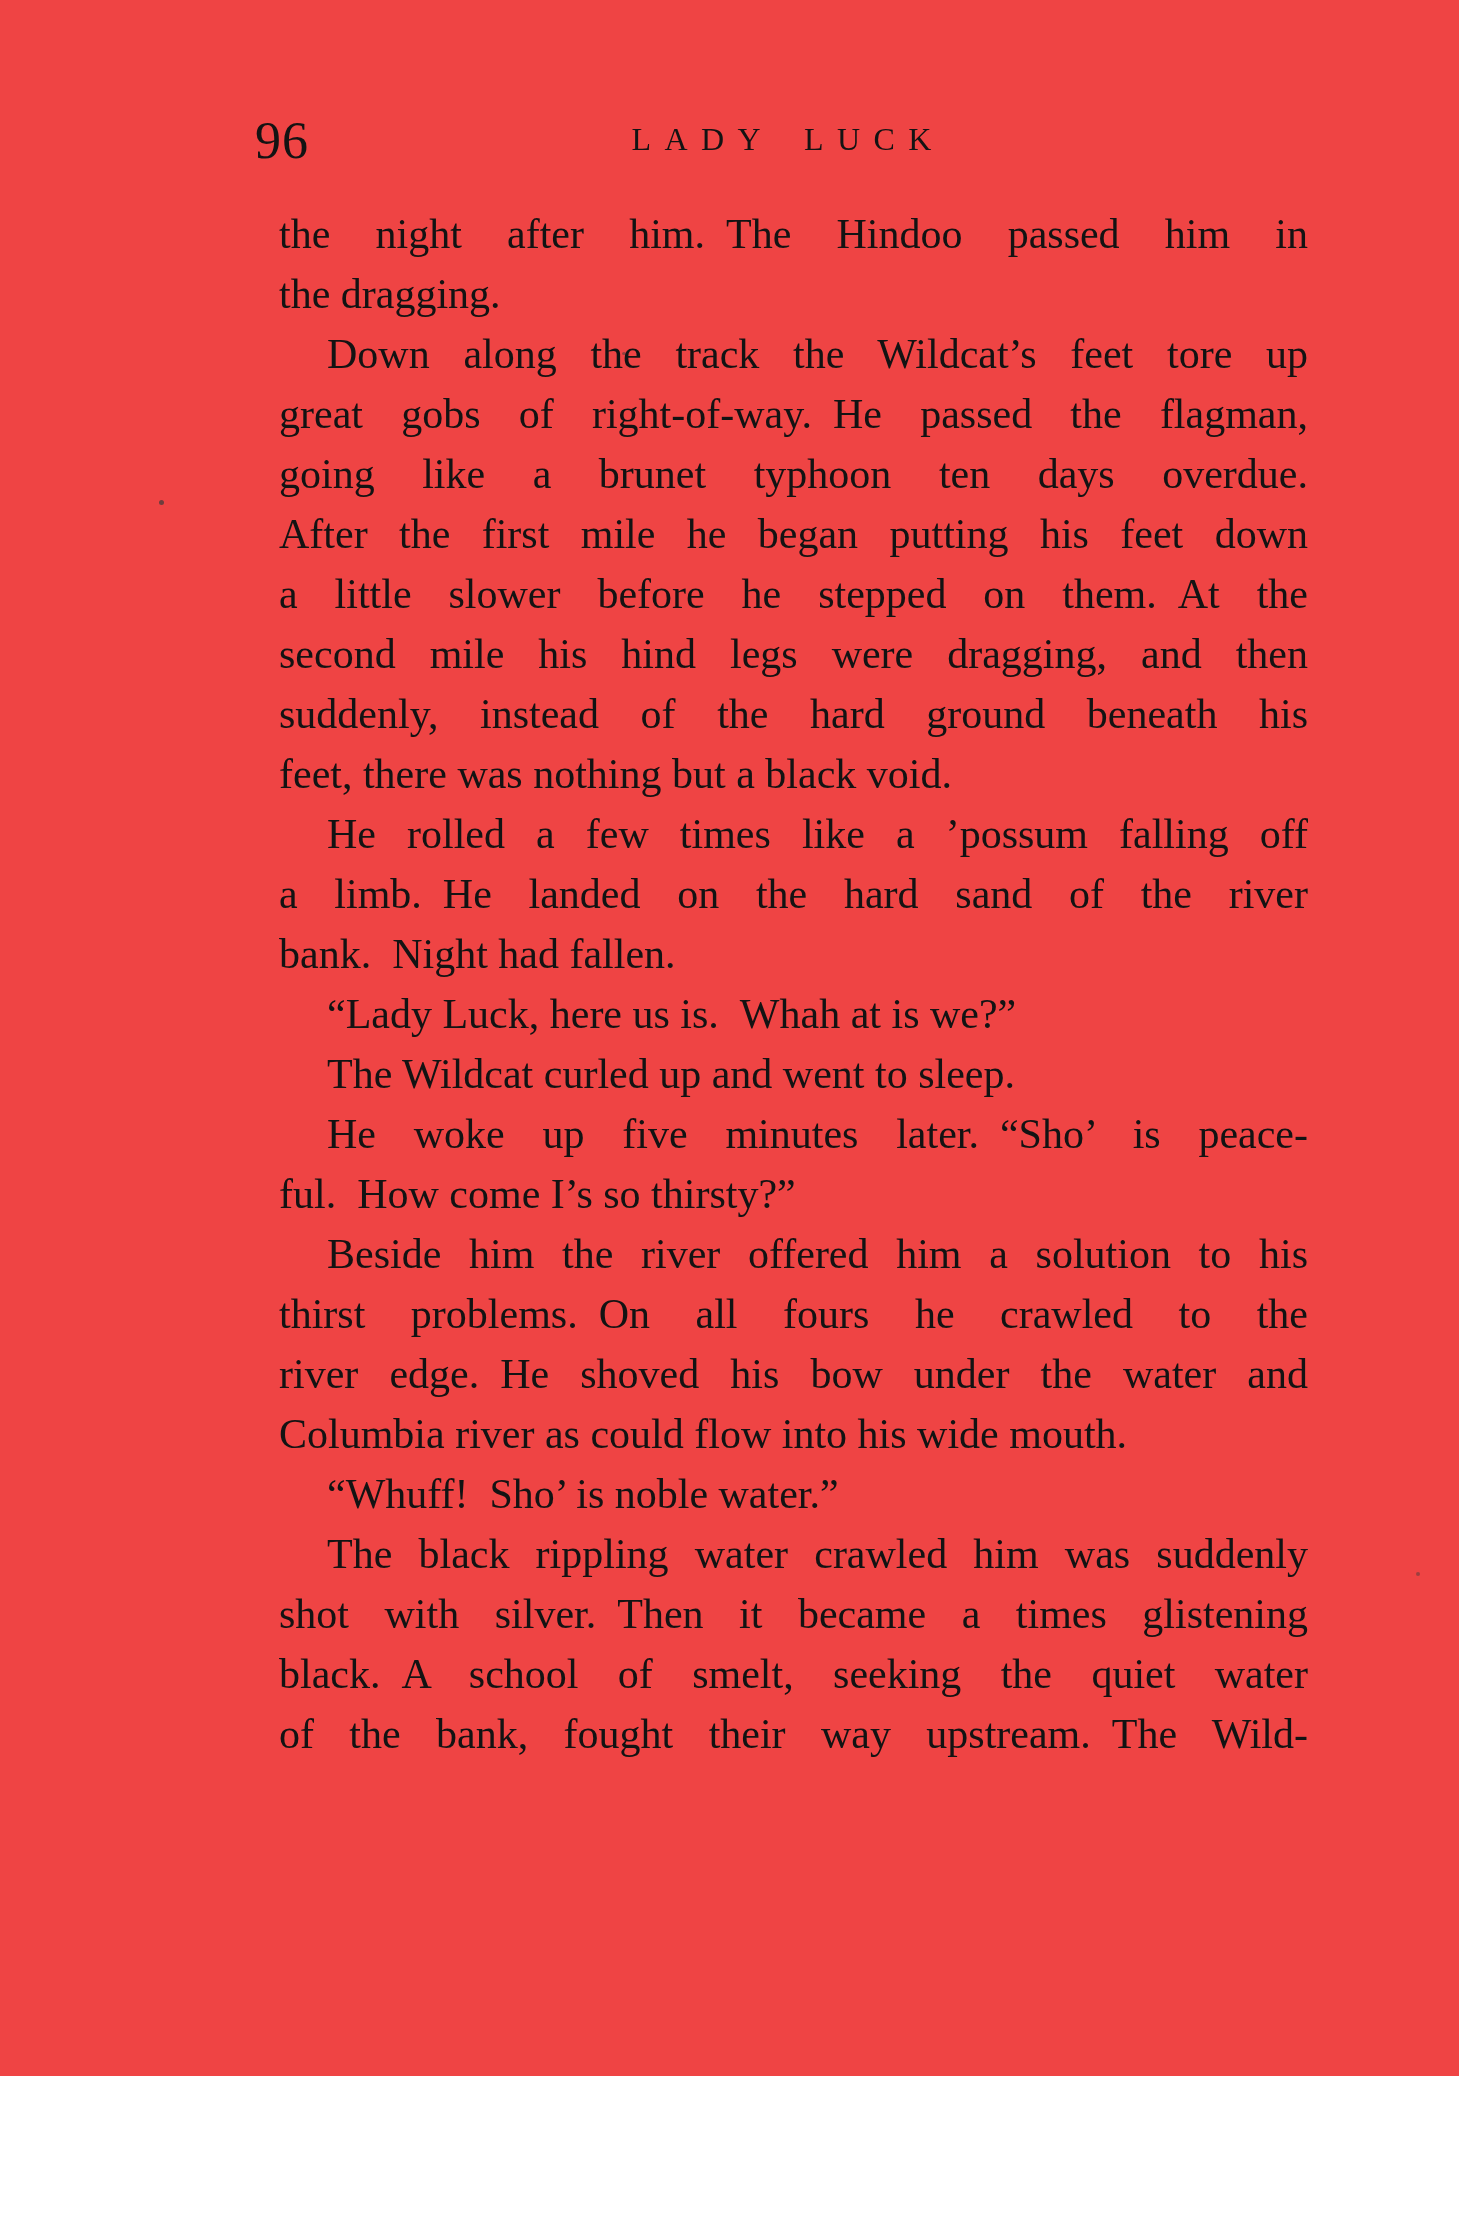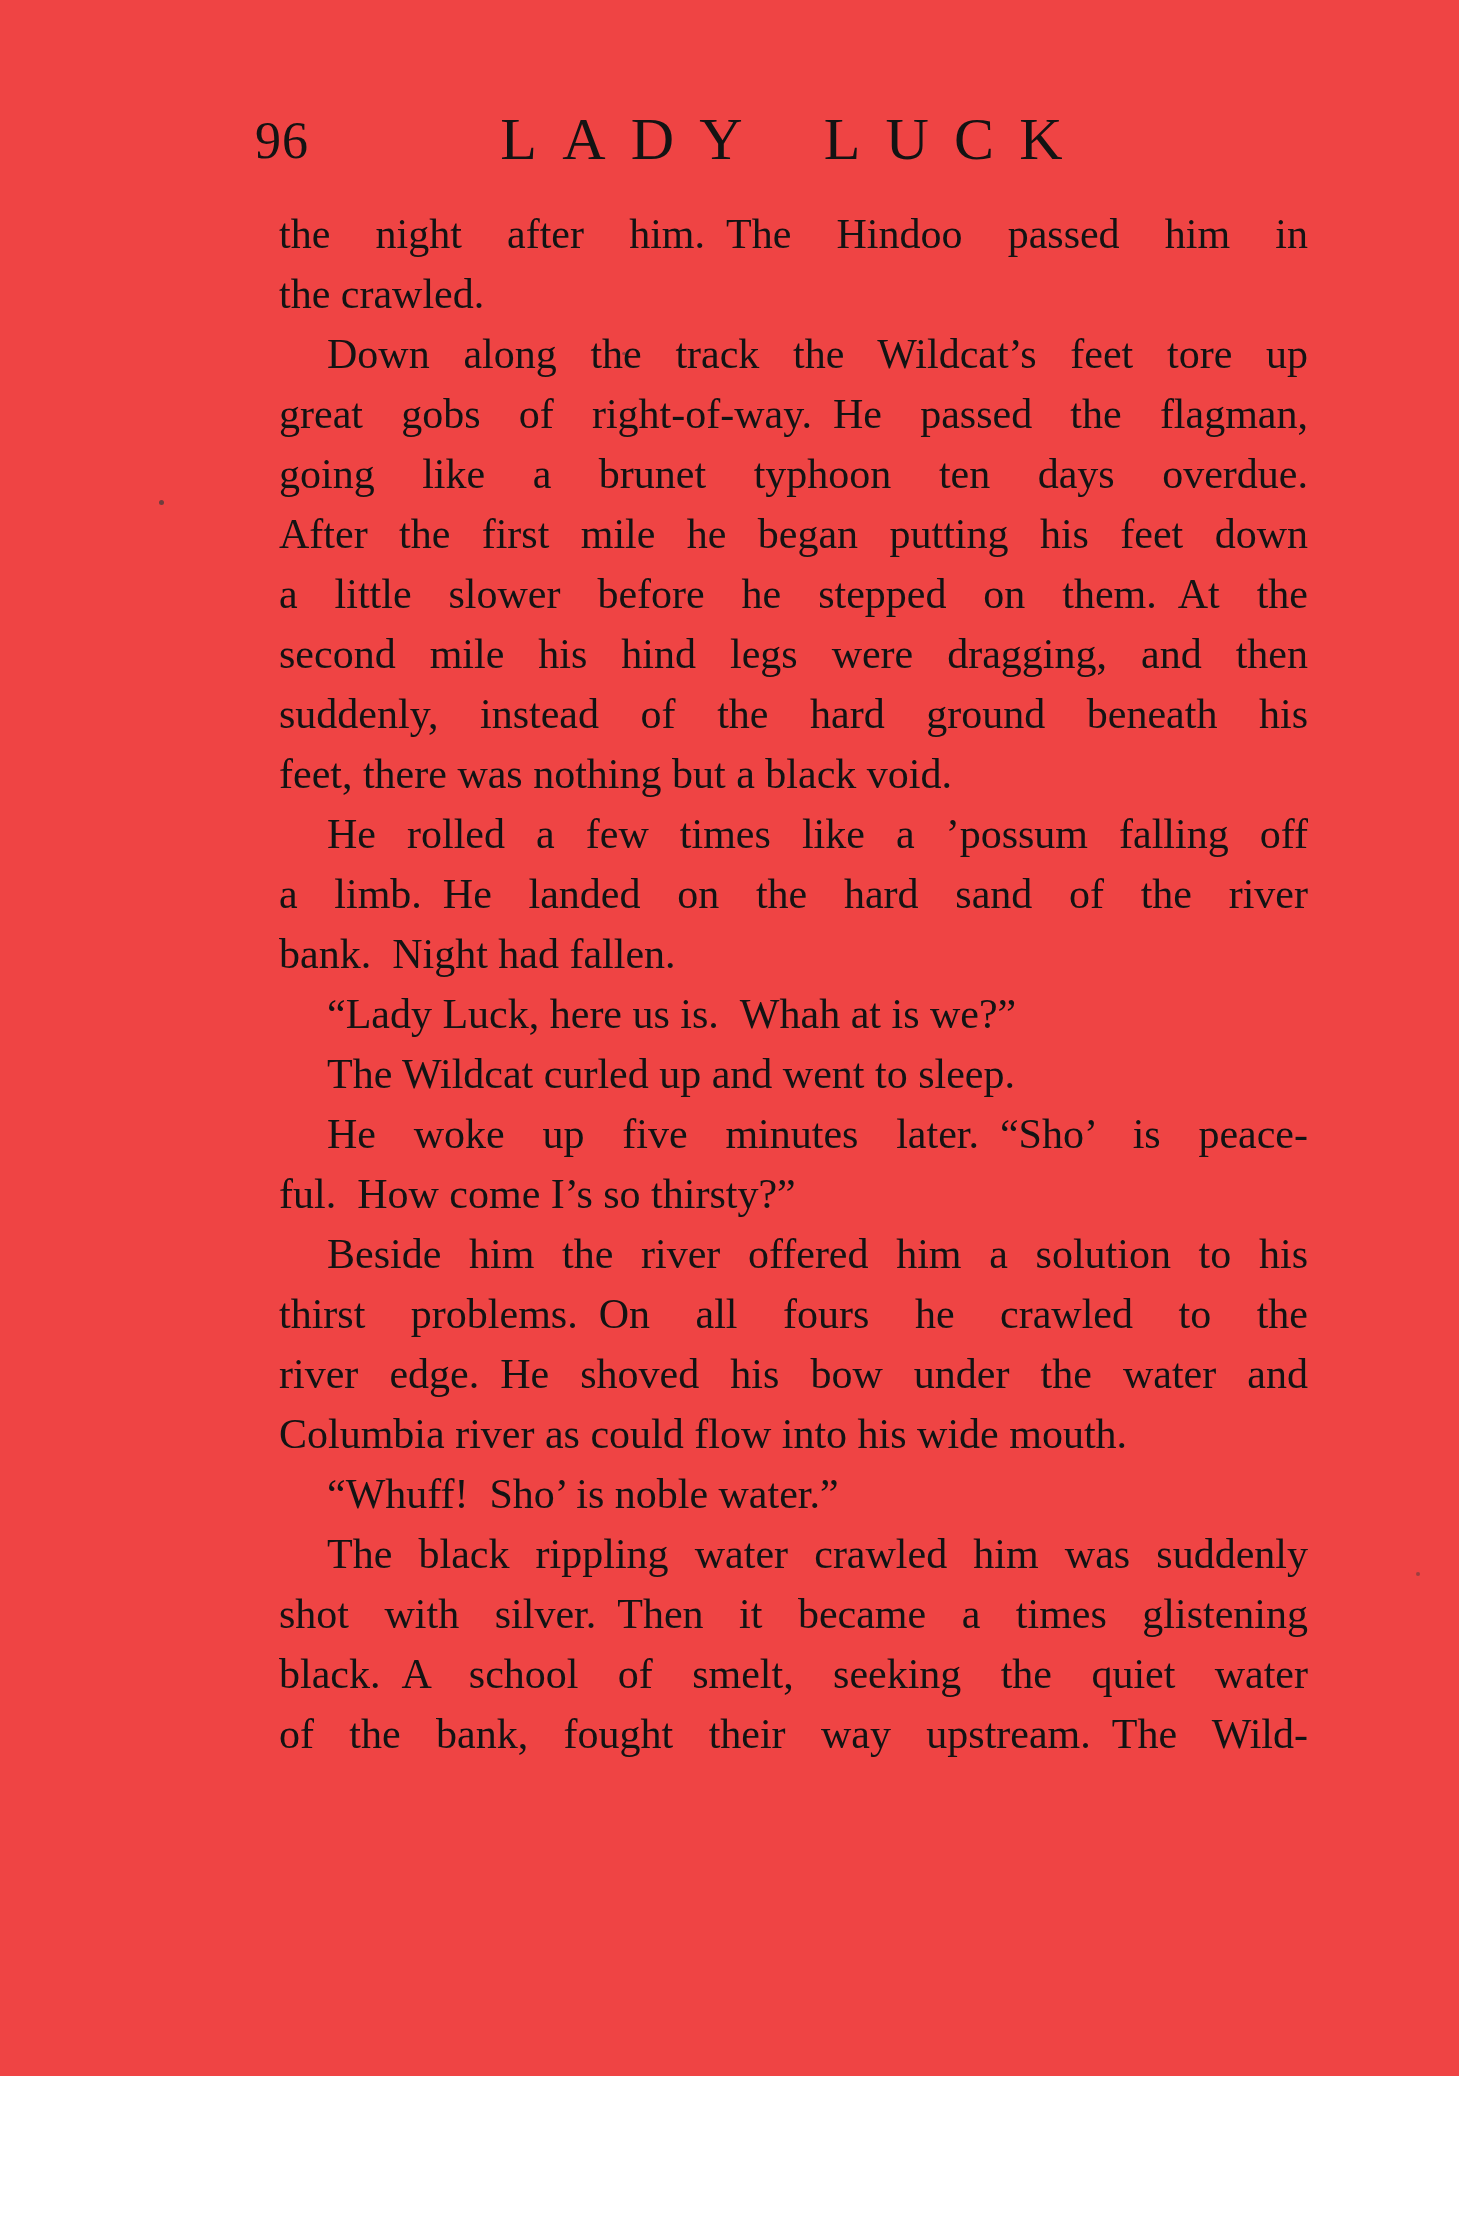--- a/index.html
+++ b/index.html
@@ -22,21 +22,21 @@
   .pagenum {
     position: absolute;
     left: 0;
     top: 2px;
     font-size: 52px;
     line-height: 58px;
     letter-spacing: 1px;
   }
   .title {
     text-align: center;
-    font-size: 60px;
+    font-size: 32px;
     line-height: 58px;
     letter-spacing: 0.42em;
     word-spacing: 0.30em;
     padding-left: 0.42em; 
     white-space: nowrap;
   }
   .bodytext {
     position: absolute;
     top: 204px;
     left: 255px;
@@ -71,21 +71,21 @@
 
   <div class="running-header">
     <div class="pagenum">96</div>
     <div class="title">LADY LUCK</div>
   </div>
 
   <div class="bodytext">
 
     <div class="para">
       <div class="line first">the night after him. The Hindoo passed him in</div>
-      <div class="line end">the crawled.</div>
+      <div class="line end">the dragging.</div>
     </div>
 
     <div class="para indent">
       <div class="line first">Down along the track the Wildcat’s feet tore up</div>
       <div class="line">great gobs of right-of-way. He passed the flagman,</div>
       <div class="line">going like a brunet typhoon ten days overdue.</div>
       <div class="line">After the first mile he began putting his feet down</div>
       <div class="line">a little slower before he stepped on them. At the</div>
       <div class="line">second mile his hind legs were dragging, and then</div>
       <div class="line">suddenly, instead of the hard ground beneath his</div>

